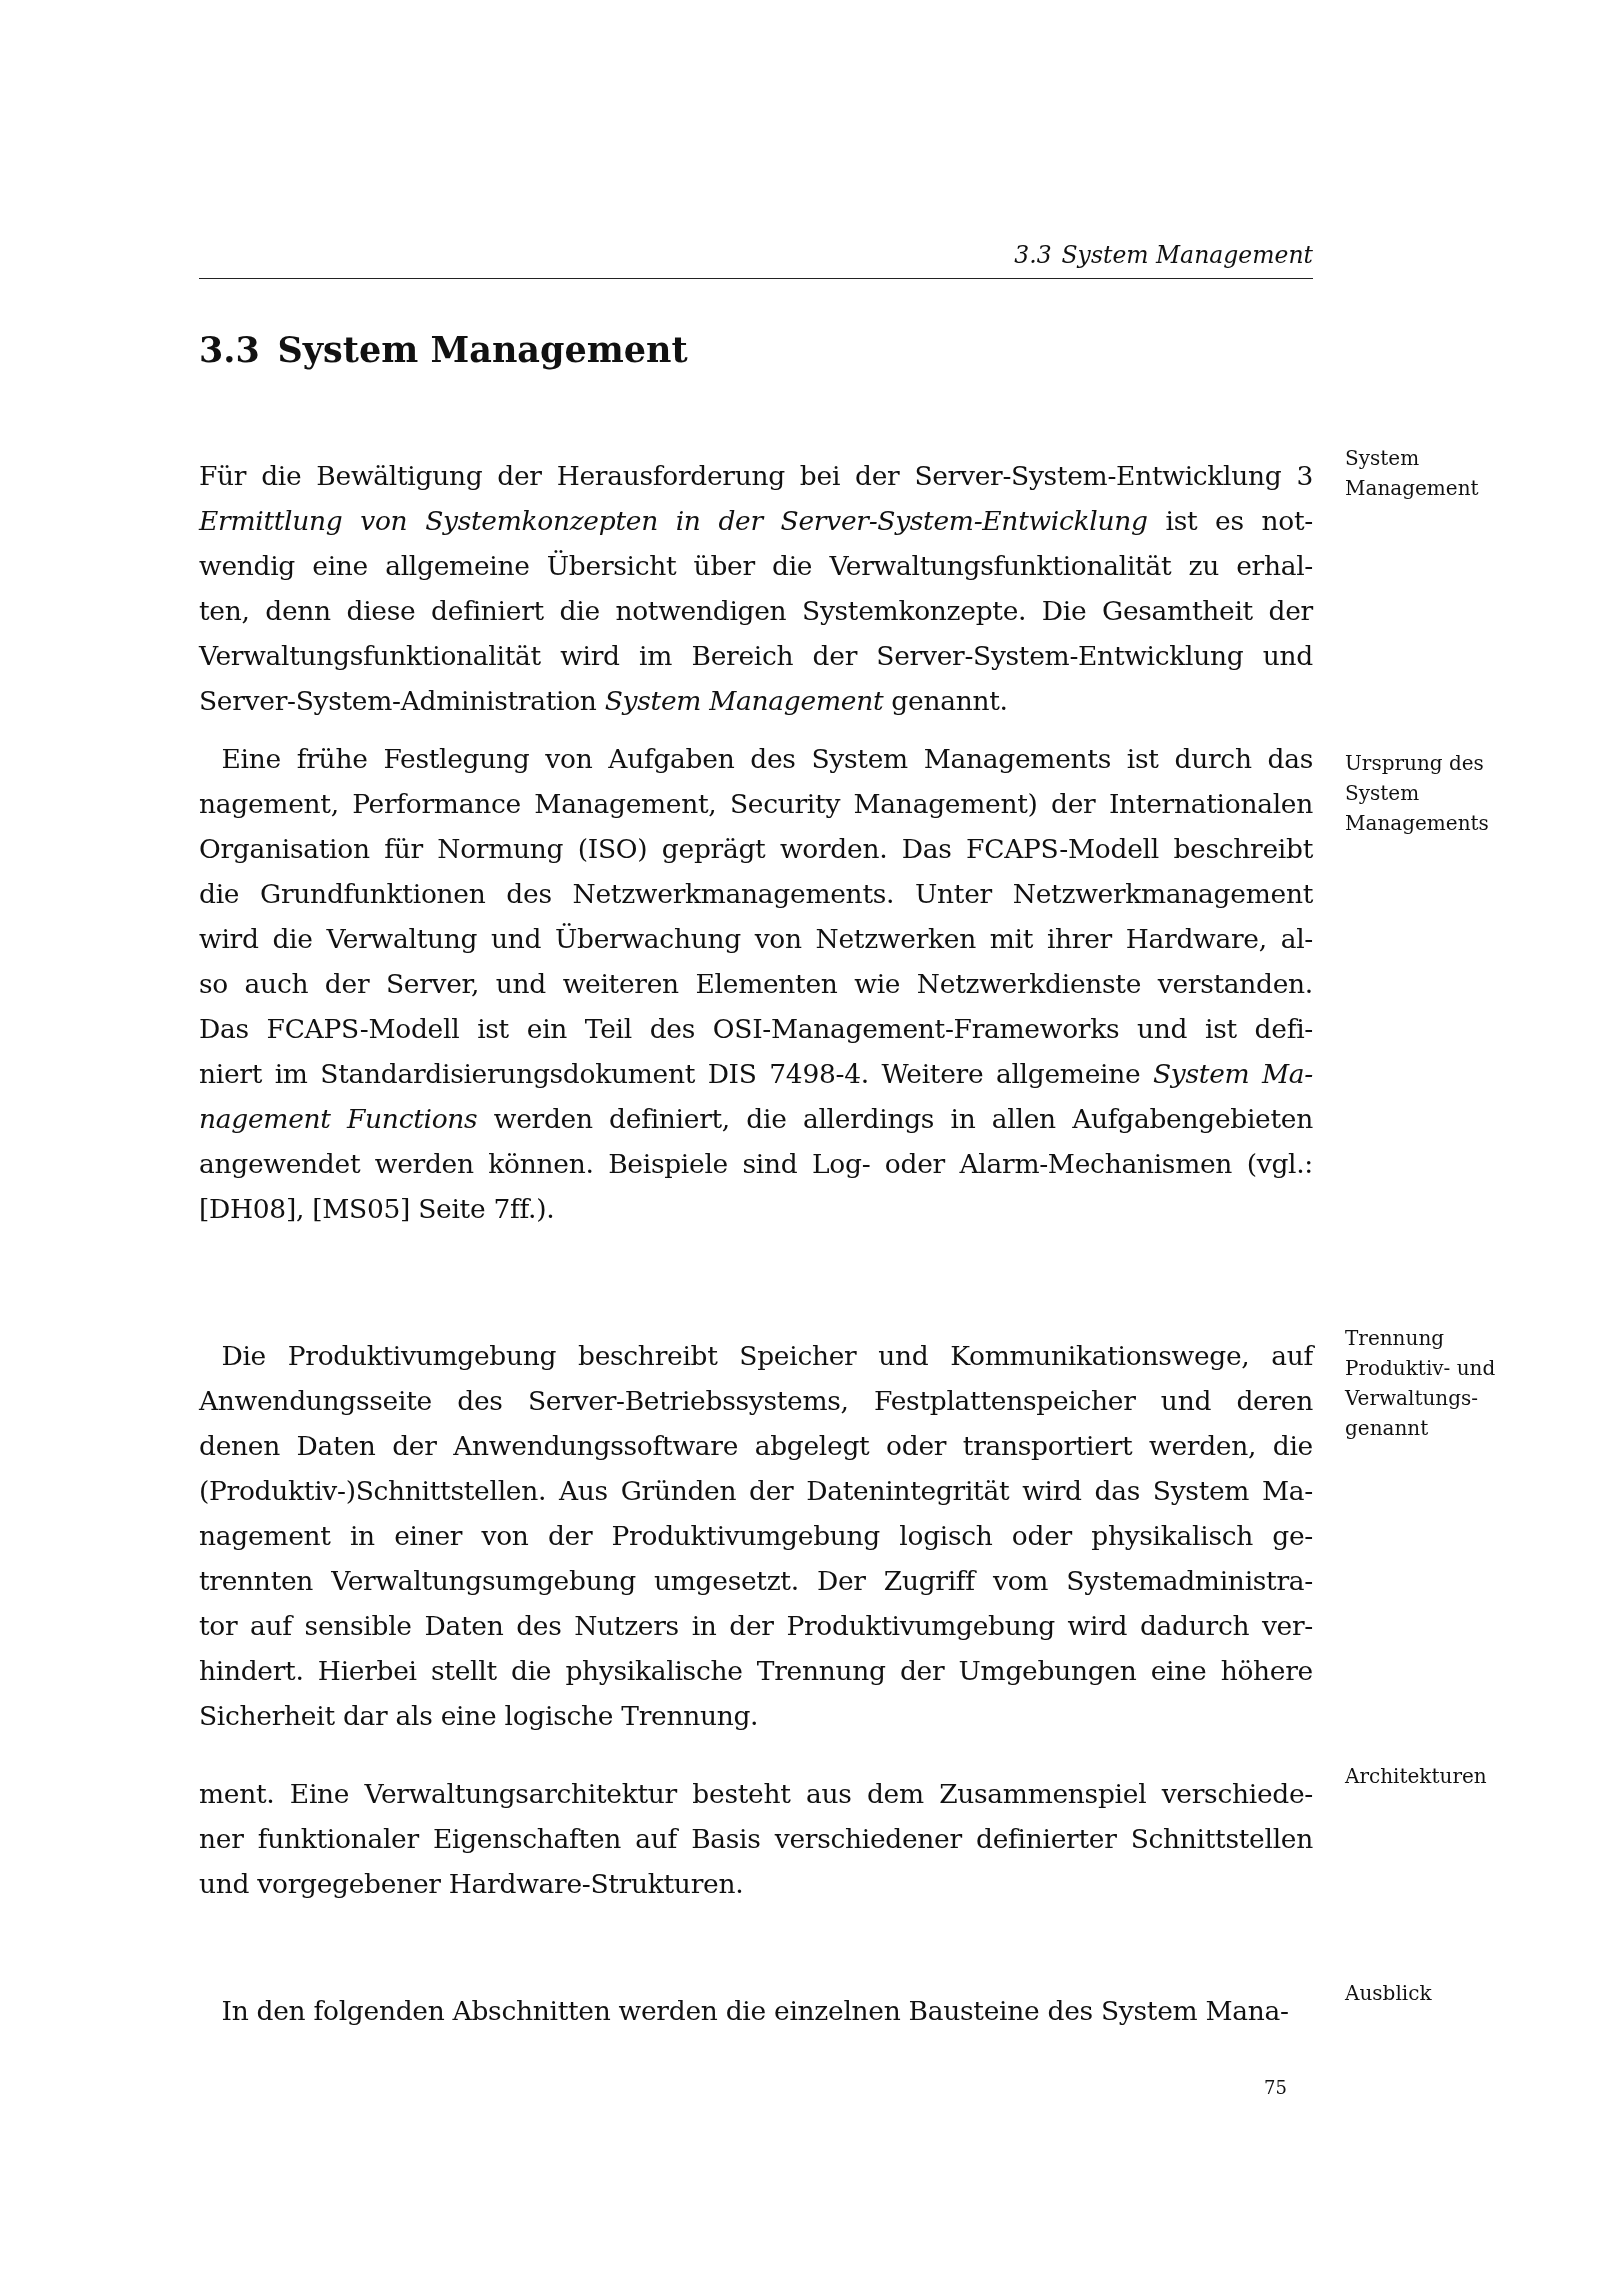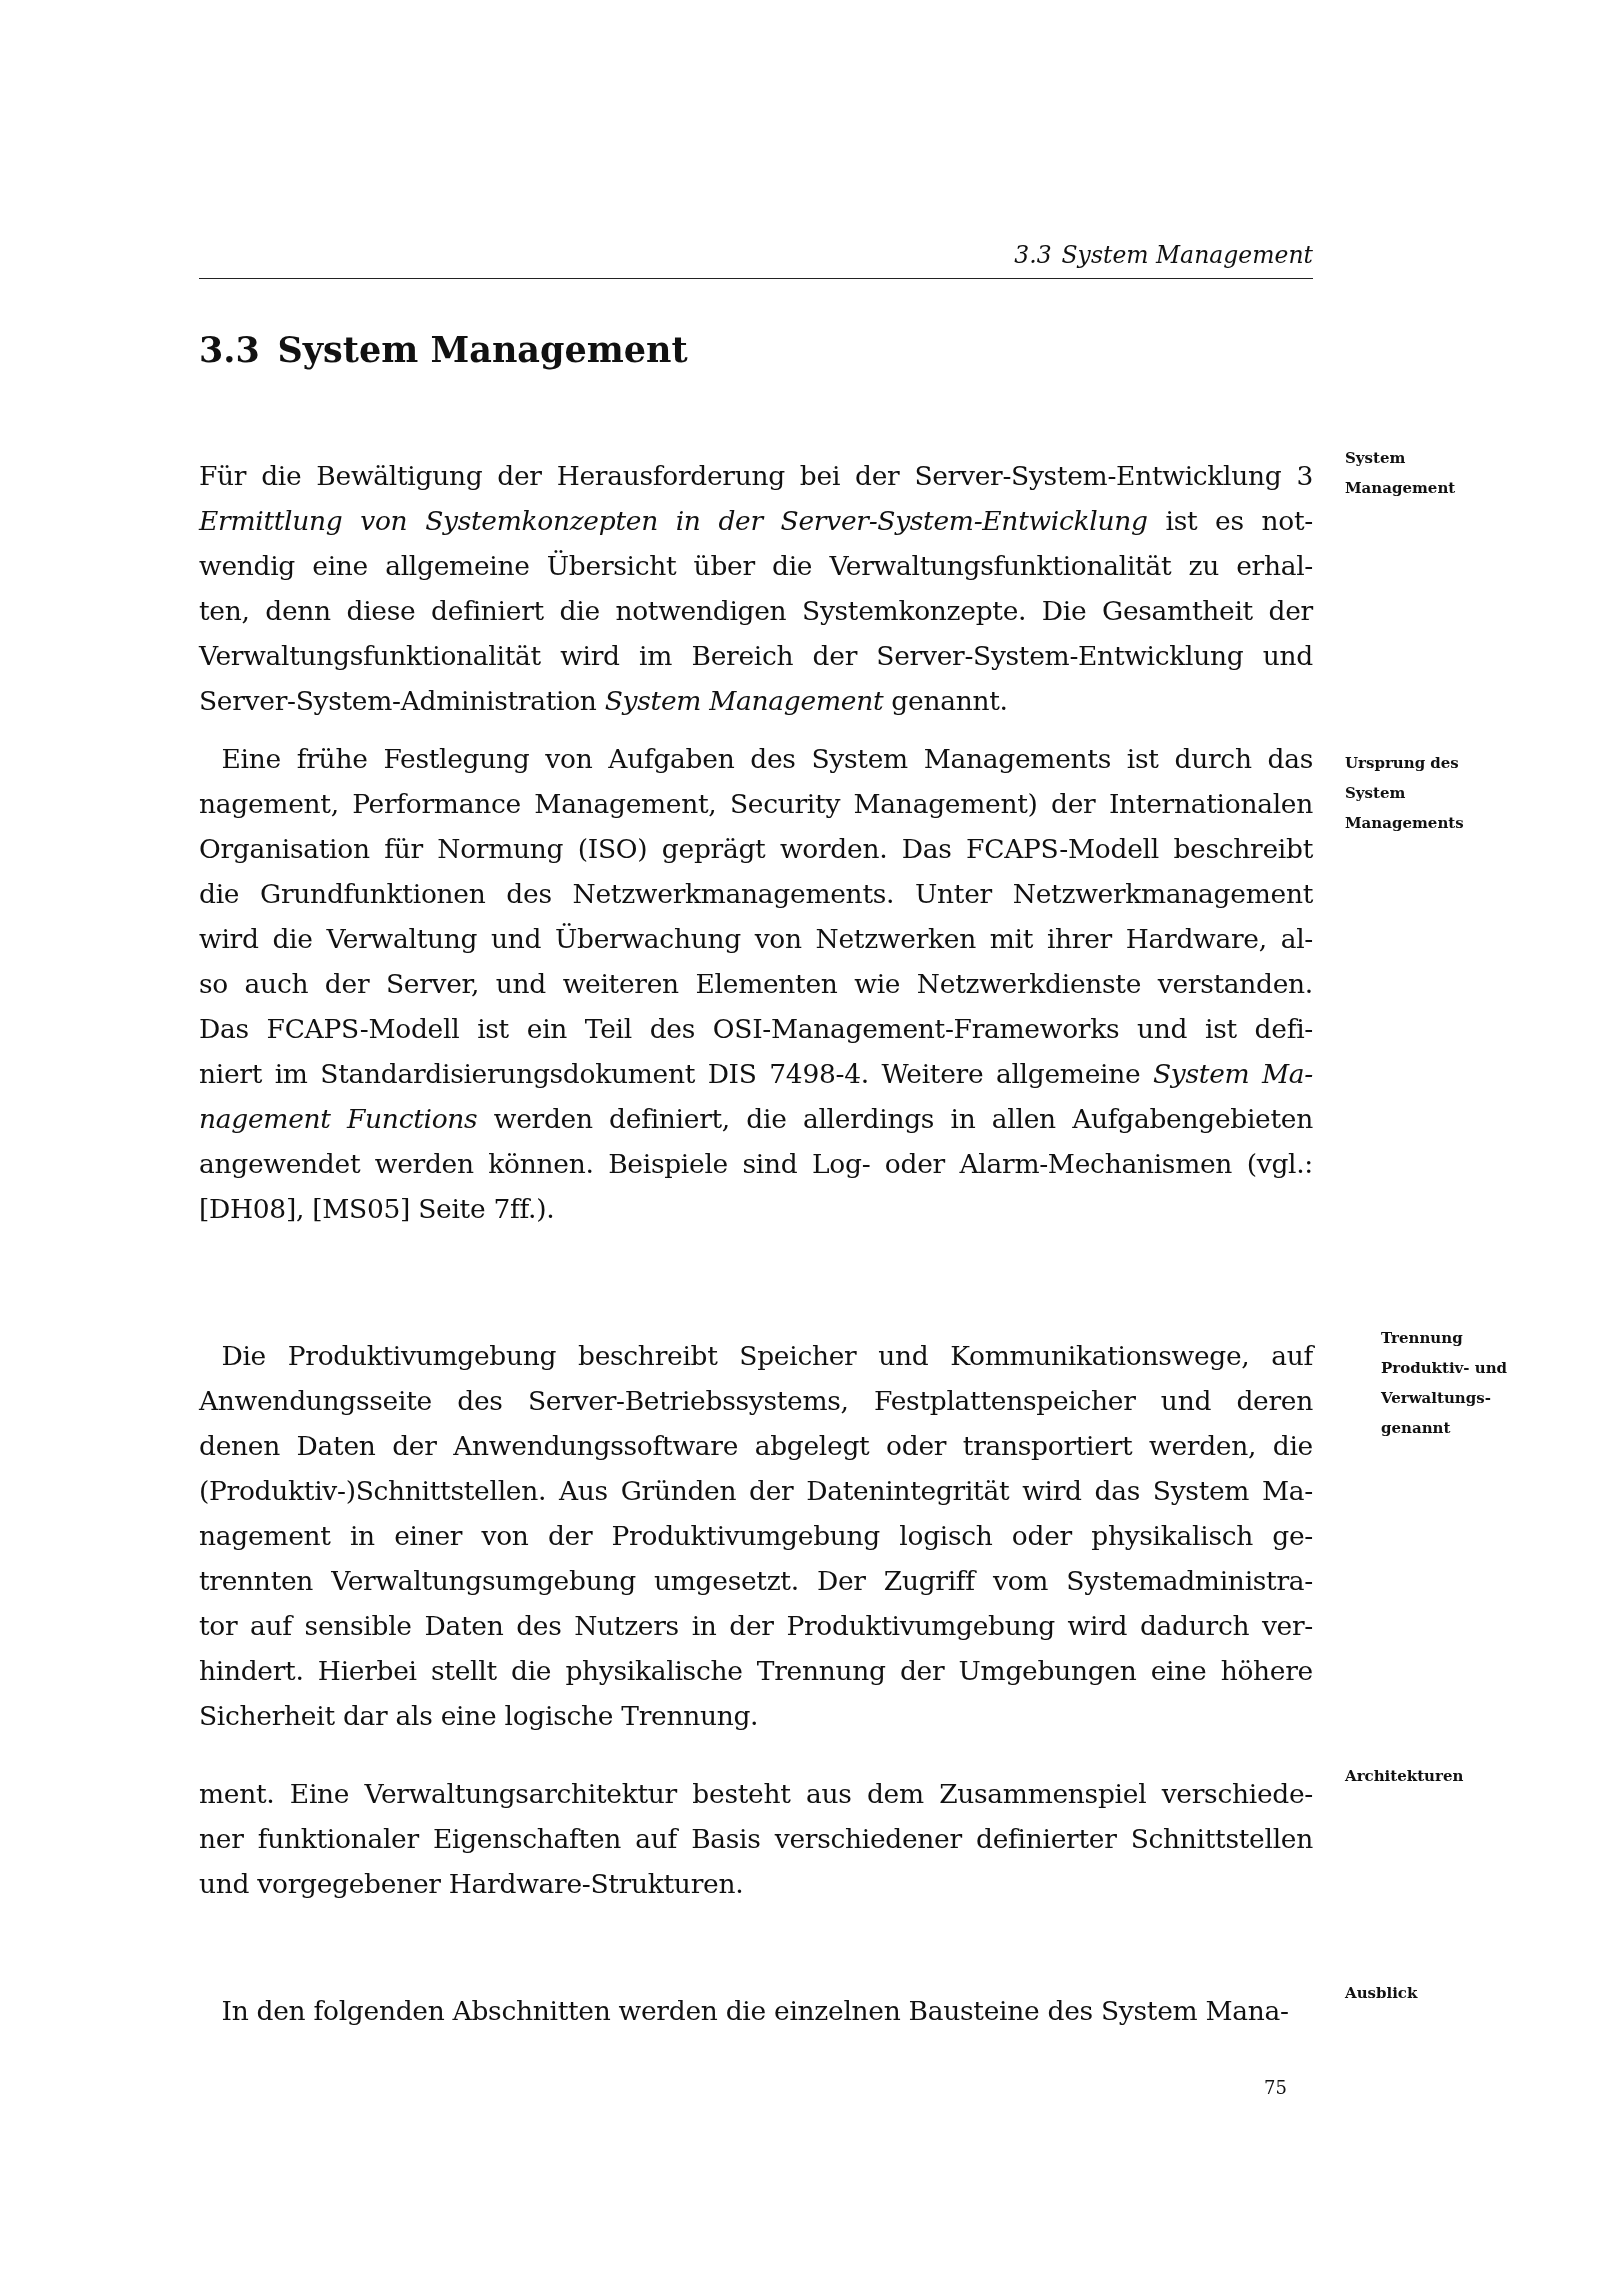--- a/index.html
+++ b/index.html
@@ -13,22 +13,22 @@
   .section-title { position: absolute; left: 199px; top: 328px; font-weight: bold;
          font-size: 35px; line-height: 43px; margin: 0; white-space: nowrap; }
   .section-title .num { margin-right: 17.6px; }
   .para { position: absolute; left: 199px; width: 1114px; font-size: 26.5px; }
   .line { display: block; height: 45px; line-height: 45px; white-space: nowrap;
           text-align: justify; text-align-last: justify; overflow: visible; }
   .line.last { text-align-last: left; }
   .line.indent { padding-left: 22.5px; }
   .para .line { letter-spacing: -0.3px; word-spacing: 0px; }
   em, .it { font-style: italic; }
-  .margin-note { position: absolute; left: 1345px; width: 176px; font-size: 15px;
-         line-height: 30px; font-weight: bold; }
+  .margin-note { position: absolute; left: 1345px; width: 176px; font-size: 20px;
+         line-height: 30px; }
   .margin-note span { display: block; white-space: nowrap; }
   .page-number { position: absolute; left: 1264px; top: 2072px; width: 49px;
          text-align: left; font-size: 18px; line-height: 31px; }
 </style>
 </head>
 <body>
 
 <div class="running-header"><span class="num">3.3</span><span>System Management</span></div>
 <div class="header-rule"></div>
 
@@ -70,21 +70,21 @@
     <span class="line indent"><span>Die Produktivumgebung beschreibt Speicher und Kommunikationswege, auf</span></span>
     <span class="line"><span>Anwendungsseite des Server-Betriebssystems, Festplattenspeicher und deren</span></span>
     <span class="line"><span>denen Daten der Anwendungssoftware abgelegt oder transportiert werden, die</span></span>
     <span class="line"><span>(Produktiv-)Schnittstellen. Aus Gründen der Datenintegrität wird das System Ma-</span></span>
     <span class="line"><span>nagement in einer von der Produktivumgebung logisch oder physikalisch ge-</span></span>
     <span class="line"><span>trennten Verwaltungsumgebung umgesetzt. Der Zugriff vom Systemadministra-</span></span>
     <span class="line"><span>tor auf sensible Daten des Nutzers in der Produktivumgebung wird dadurch ver-</span></span>
     <span class="line"><span>hindert. Hierbei stellt die physikalische Trennung der Umgebungen eine höhere</span></span>
     <span class="line last"><span>Sicherheit dar als eine logische Trennung.</span></span>
   </div>
-<div class="margin-note" id="m2" style="top:1323px;margin-left:36px;">
+<div class="margin-note" id="m2" style="top:1323px;">
     <span>Trennung</span>
     <span>Produktiv- und</span>
     <span>Verwaltungs-</span>
     <span>genannt</span>
   </div>
 
 <div class="para" id="p3" style="top:1771px;">
     <span class="line"><span>ment. Eine Verwaltungsarchitektur besteht aus dem Zusammenspiel verschiede-</span></span>
     <span class="line"><span>ner funktionaler Eigenschaften auf Basis verschiedener definierter Schnittstellen</span></span>
     <span class="line last"><span>und vorgegebener Hardware-Strukturen.</span></span>

